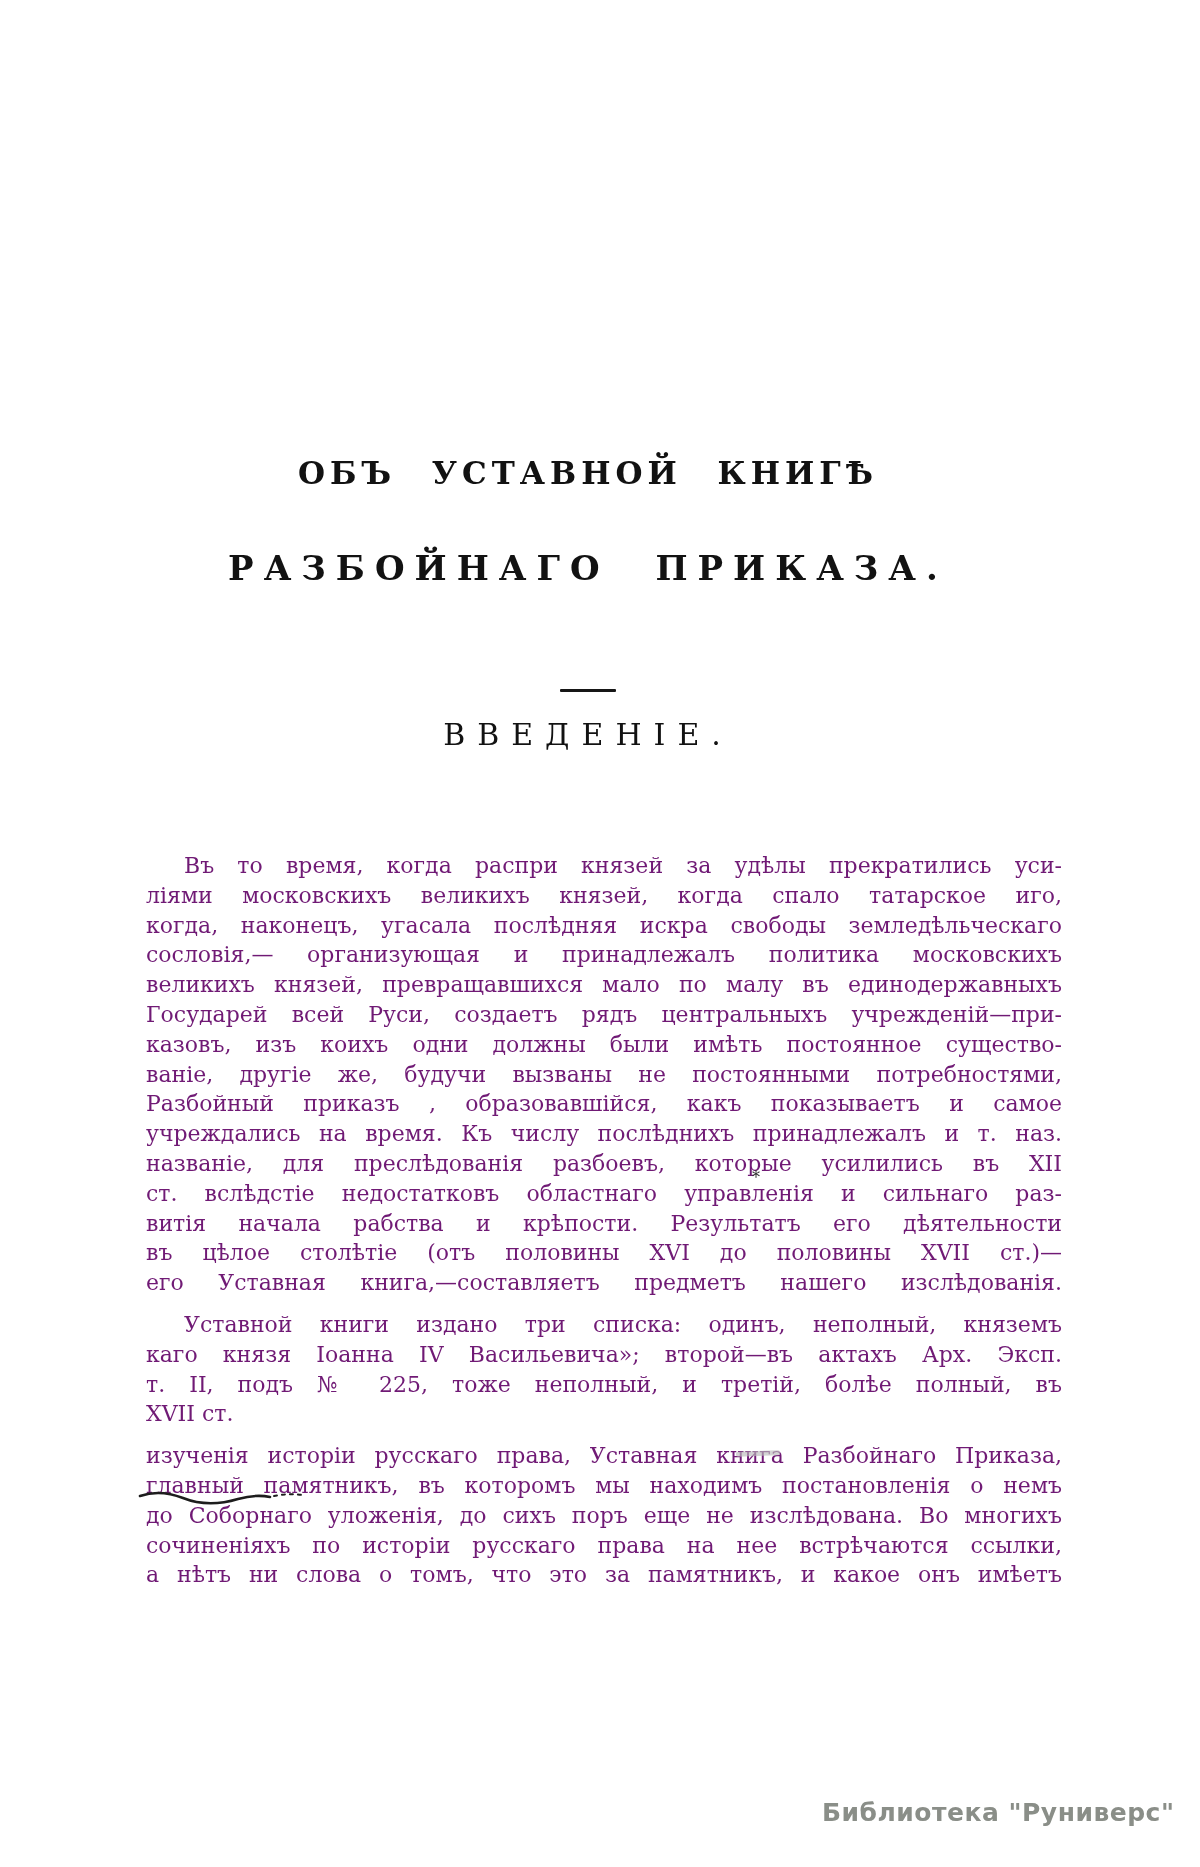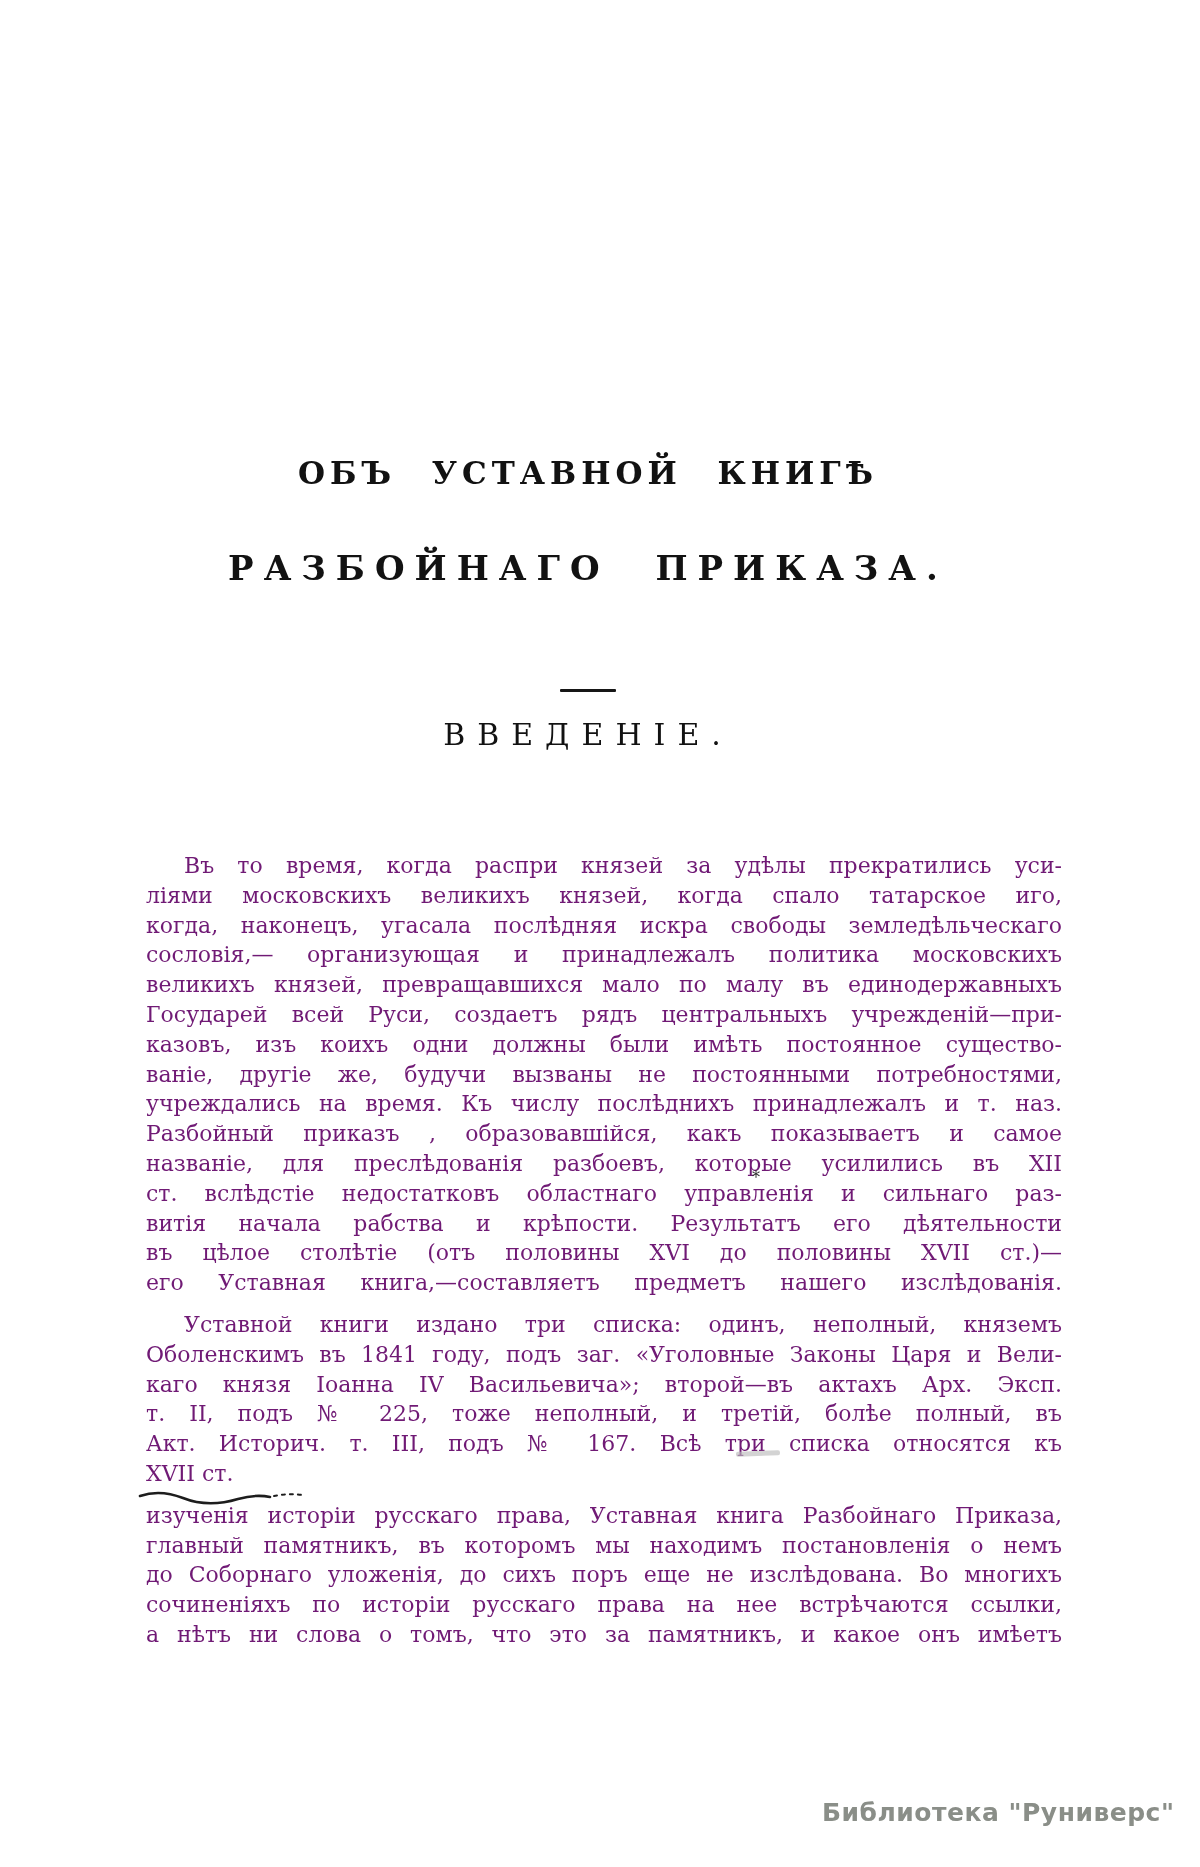--- a/index.html
+++ b/index.html
@@ -139,34 +139,32 @@
   <div class="body-text">
     <div class="para">
       <div class="line indent">Въ то время, когда распри князей за удѣлы прекратились уси-</div>
       <div class="line">ліями московскихъ великихъ князей, когда спало татарское иго,</div>
       <div class="line">когда, наконецъ, угасала послѣдняя искра свободы земледѣльческаго</div>
       <div class="line">сословія,— организующая и принадлежалъ политика московскихъ</div>
       <div class="line">великихъ князей, превращавшихся мало по малу въ единодержавныхъ</div>
       <div class="line">Государей всей Руси, создаетъ рядъ центральныхъ учрежденій—при-</div>
       <div class="line">казовъ, изъ коихъ одни должны были имѣть постоянное существо-</div>
       <div class="line">ваніе, другіе же, будучи вызваны не постоянными потребностями,</div>
+      <div class="line">Разбойный приказъ , образовавшійся, какъ показываетъ и самое</div>
       <div class="line">учреждались на время. Къ числу послѣднихъ принадлежалъ и т. наз.</div>
-      <div class="line">Разбойный приказъ , образовавшійся, какъ показываетъ и самое</div>
       <div class="line">названіе, для преслѣдованія разбоевъ, которые усилились въ XII</div>
       <div class="line">ст. вслѣдстіе недостатковъ областнаго управленія и сильнаго раз-</div>
       <div class="line">витія начала рабства и крѣпости. Результатъ его дѣятельности</div>
       <div class="line">въ цѣлое столѣтіе (отъ половины XVI до половины XVII ст.)—</div>
       <div class="line">его Уставная книга,—составляетъ предметъ нашего изслѣдованія.</div>
     </div>
     <div class="para">
       <div class="line indent">Уставной книги издано три списка: одинъ, неполный, княземъ</div>
-      <div class="line">Оболенскимъ въ 1841 году, подъ заг. «Уголовные Законы Царя и Вели-</div>
       <div class="line">каго князя Іоанна IV Васильевича»; второй—въ актахъ Арх. Эксп.</div>
       <div class="line">т. II, подъ № 225, тоже неполный, и третій, болѣе полный, въ</div>
-      <div class="line">Акт. Историч. т. III, подъ № 167. Всѣ три списка относятся къ</div>
       <div class="line short">XVII ст.</div>
     </div>
     <div class="para">
       <div class="line">изученія исторіи русскаго права, Уставная книга Разбойнаго Приказа,</div>
       <div class="line">главный памятникъ, въ которомъ мы находимъ постановленія о немъ</div>
       <div class="line">до Соборнаго уложенія, до сихъ поръ еще не изслѣдована. Во многихъ</div>
       <div class="line">сочиненіяхъ по исторіи русскаго права на нее встрѣчаются ссылки,</div>
       <div class="line">а нѣтъ ни слова о томъ, что это за памятникъ, и какое онъ имѣетъ</div>
     </div>
   </div>

